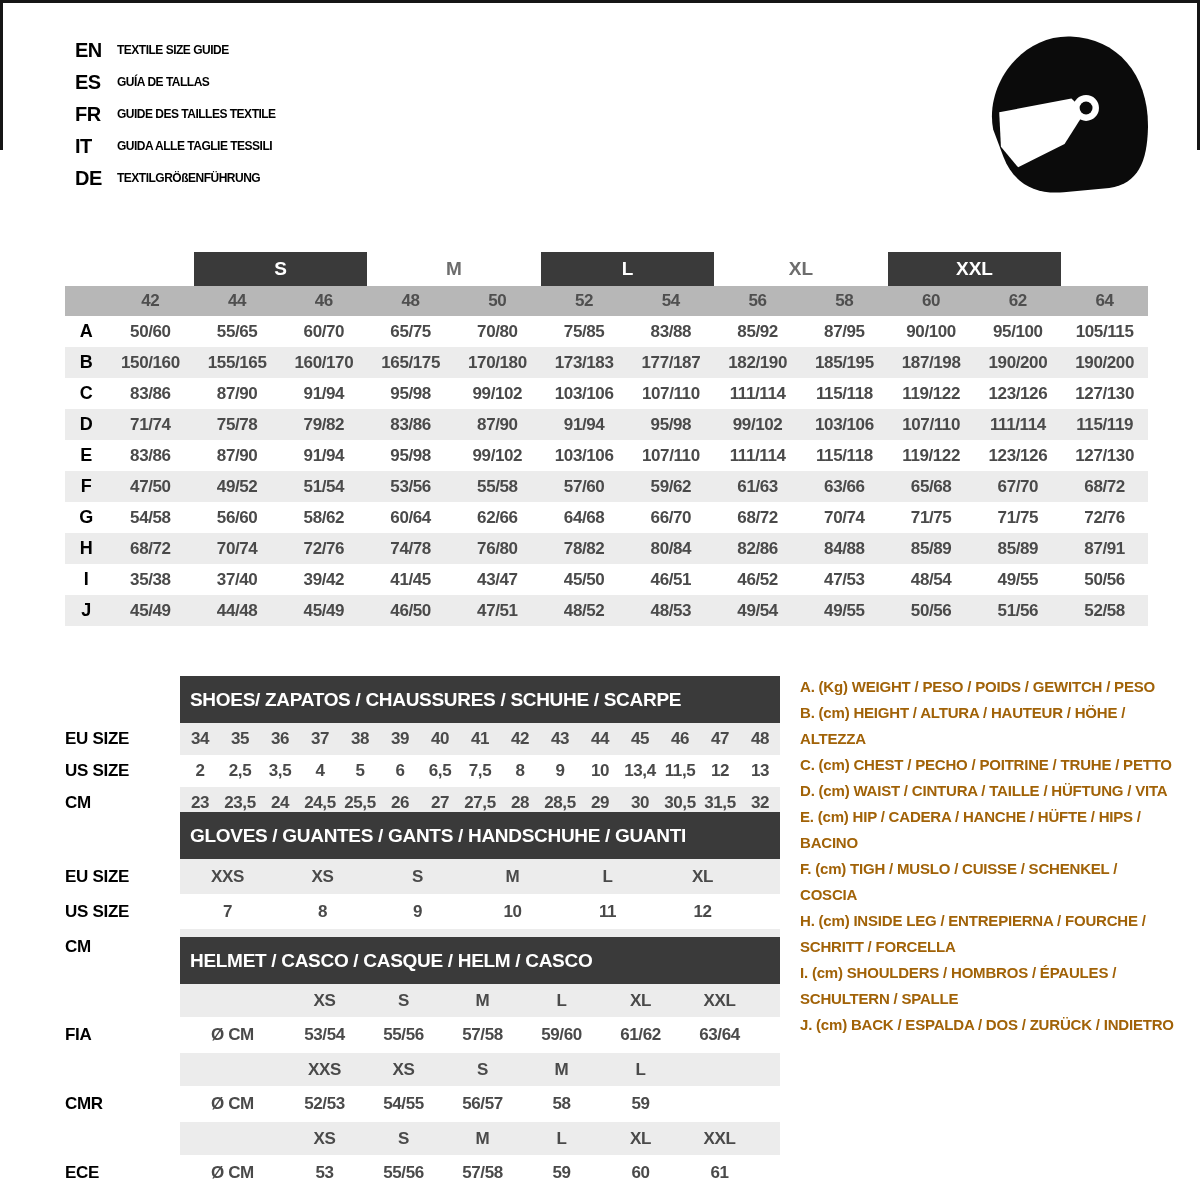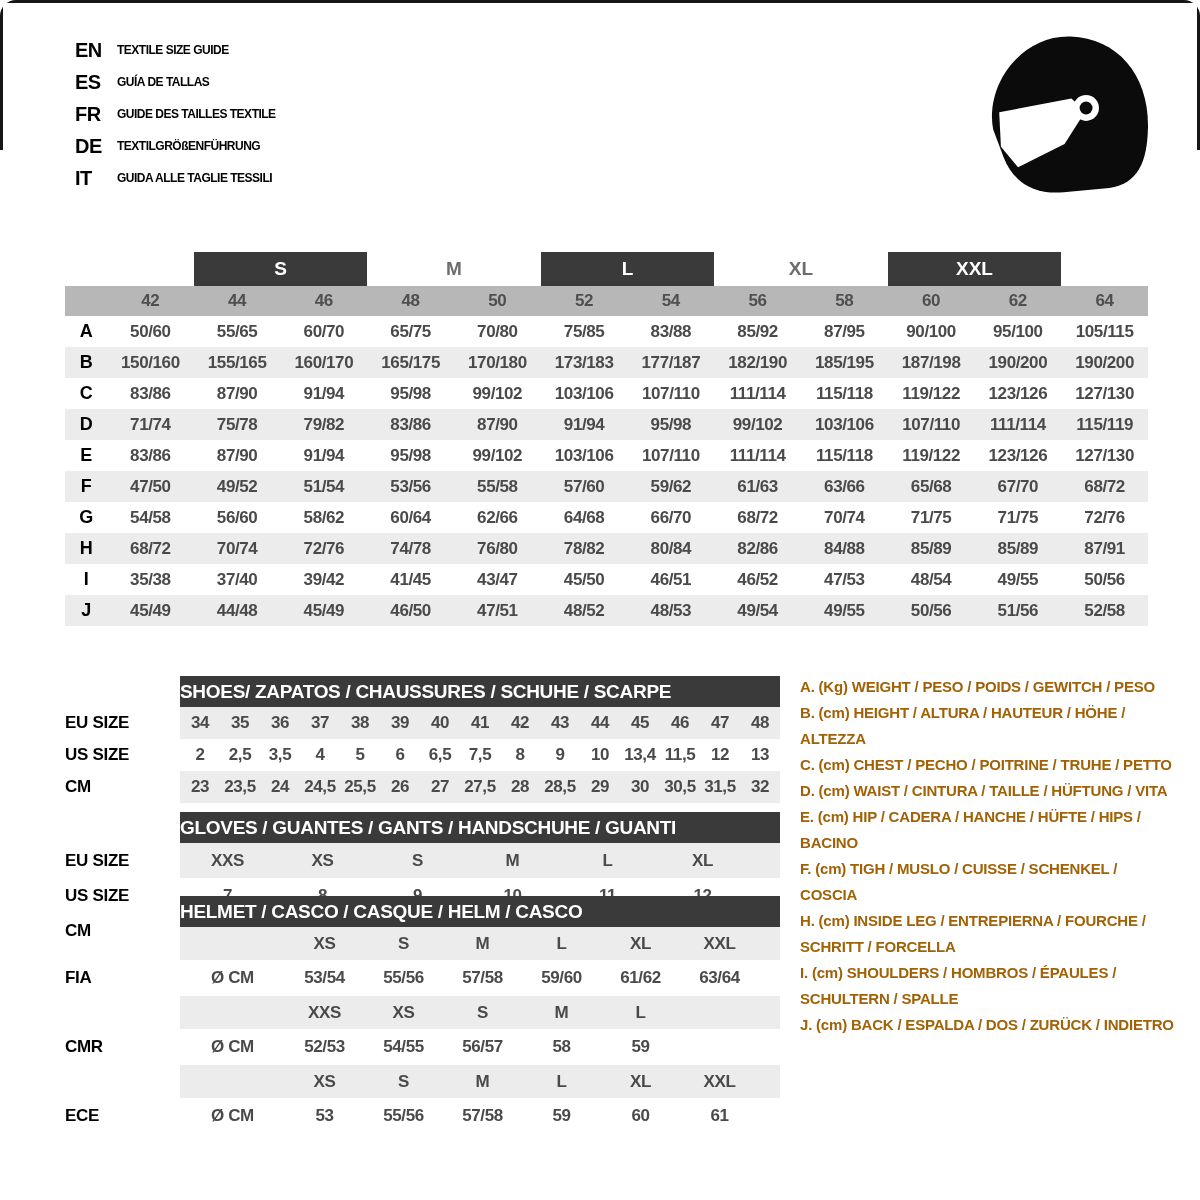--- a/index.html
+++ b/index.html
@@ -3,21 +3,20 @@
 <meta charset="utf-8">
 <style>
   html,body{margin:0;padding:0;background:#fff;}
   .page{
     position:relative;
     width:1200px;height:1200px;
     background:#fff;
     font-family:"Liberation Sans","DejaVu Sans",sans-serif;
     overflow:hidden;
     color:#000;
-    border-radius:16px;
   }
   
   .frame-top{position:absolute;top:0;left:0;width:1200px;height:3px;background:#161616;}
   .frame-left{position:absolute;top:0;left:0;width:3px;height:150px;background:#161616;}
   .frame-right{position:absolute;top:0;right:0;width:3px;height:150px;background:#161616;}
 
   
   .lang-block{position:absolute;left:75px;top:34px;}
   .lang-row{display:flex;height:32px;align-items:center;}
   .lang-code{width:42px;font-weight:bold;font-size:20px;letter-spacing:-.5px;}
@@ -36,22 +35,22 @@
   .t-band{height:30px;background:var(--band);}
   .t-band .cell{color:#4f4f4f;}
   .t-row{height:31px;}
   .t-row.striped{background:var(--stripe);}
   .cell{display:flex;align-items:center;justify-content:center;
         font-weight:bold;font-size:17px;color:#4a4a4a;white-space:nowrap;letter-spacing:-.4px;}
   .rowlab{justify-content:center;color:#000;font-size:18px;}
 
   
   .section{position:absolute;left:180px;width:600px;}
-  .sec-bar{height:31px;background:var(--dark);color:#fff;font-weight:bold;
-           font-size:19px;display:flex;align-items:center;
+  .sec-bar{height:47px;background:var(--dark);color:#fff;font-weight:bold;
+           font-size:19px;display:flex;align-items:center;padding-left:10px;
            letter-spacing:-.3px;white-space:nowrap;}
   .sec-row{position:relative;display:grid;align-items:center;}
   .sec-row.striped{background:var(--stripe);}
   .sec-label{position:absolute;left:-115px;width:110px;display:flex;align-items:center;
              font-weight:bold;font-size:17px;color:#000;letter-spacing:-.3px;height:100%;text-align:center;}
   .shoes-row{grid-template-columns:repeat(15,1fr);height:32px;}
   .gloves-row{grid-template-columns:repeat(6,95px) 1fr;height:35px;}
   .helmet-row{grid-template-columns:105px repeat(6,79px) 1fr;}
   .helmet-row.sizes{height:33px;}
   .helmet-row.vals{height:36px;background:#fff;}
@@ -78,26 +77,26 @@
     </div>
     <div class="lang-row">
       <span class="lang-code">ES</span>
       <span class="lang-title">GUÍA DE TALLAS</span>
     </div>
     <div class="lang-row">
       <span class="lang-code">FR</span>
       <span class="lang-title">GUIDE DES TAILLES TEXTILE</span>
     </div>
     <div class="lang-row">
+      <span class="lang-code">IT</span>
+      <span class="lang-title">GUIDA ALLE TAGLIE TESSILI</span>
+    </div>
+    <div class="lang-row">
       <span class="lang-code">DE</span>
       <span class="lang-title">TEXTILGRÖßENFÜHRUNG</span>
-    </div>
-    <div class="lang-row">
-      <span class="lang-code">IT</span>
-      <span class="lang-title">GUIDA ALLE TAGLIE TESSILI</span>
     </div>
   </div>
 
   <svg class="helmet-logo" viewBox="0 0 200 200">
     <path d="M103 10 C 158 12 194 55 193 116 C 192 155 182 181 148 186 L 95 191
              C 60 194 36 179 25 150 L 13 118 C 3 66 46 8 103 10 Z" fill="#0b0b0b"></path>
     <polygon points="20,98 104,82 120,97 96,135 42,162 22,138" fill="#ffffff"></polygon>
     <circle cx="121" cy="93" r="15" fill="#ffffff"></circle>
     <circle cx="121" cy="93" r="7.5" fill="#0b0b0b"></circle>
   </svg>
@@ -363,21 +362,21 @@
           <div class="cell">12,5/16,5</div>
           <div class="cell">16,5/19</div>
           <div class="cell">18/21,5</div>
           <div class="cell">20/24</div>
           <div class="cell">23/26,5</div>
           <div class="cell">25,5/30</div>
         </div>
       </div>
   </div>
 
-  <div class="section" style="top:896px;">
+  <div class="section" style="top:937px;">
     <div class="sec-bar">HELMET / CASCO / CASQUE / HELM / CASCO</div>
     <div id="helmet-rows">
         <div class="sec-row helmet-row sizes striped">
           <div class="cell"></div>
           <div class="cell">XS</div>
           <div class="cell">S</div>
           <div class="cell">M</div>
           <div class="cell">L</div>
           <div class="cell">XL</div>
           <div class="cell">XXL</div>

